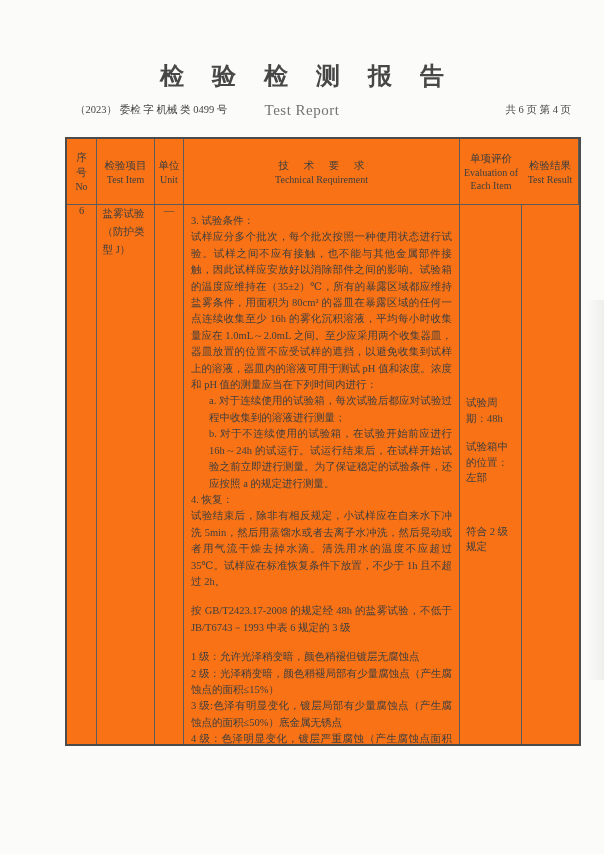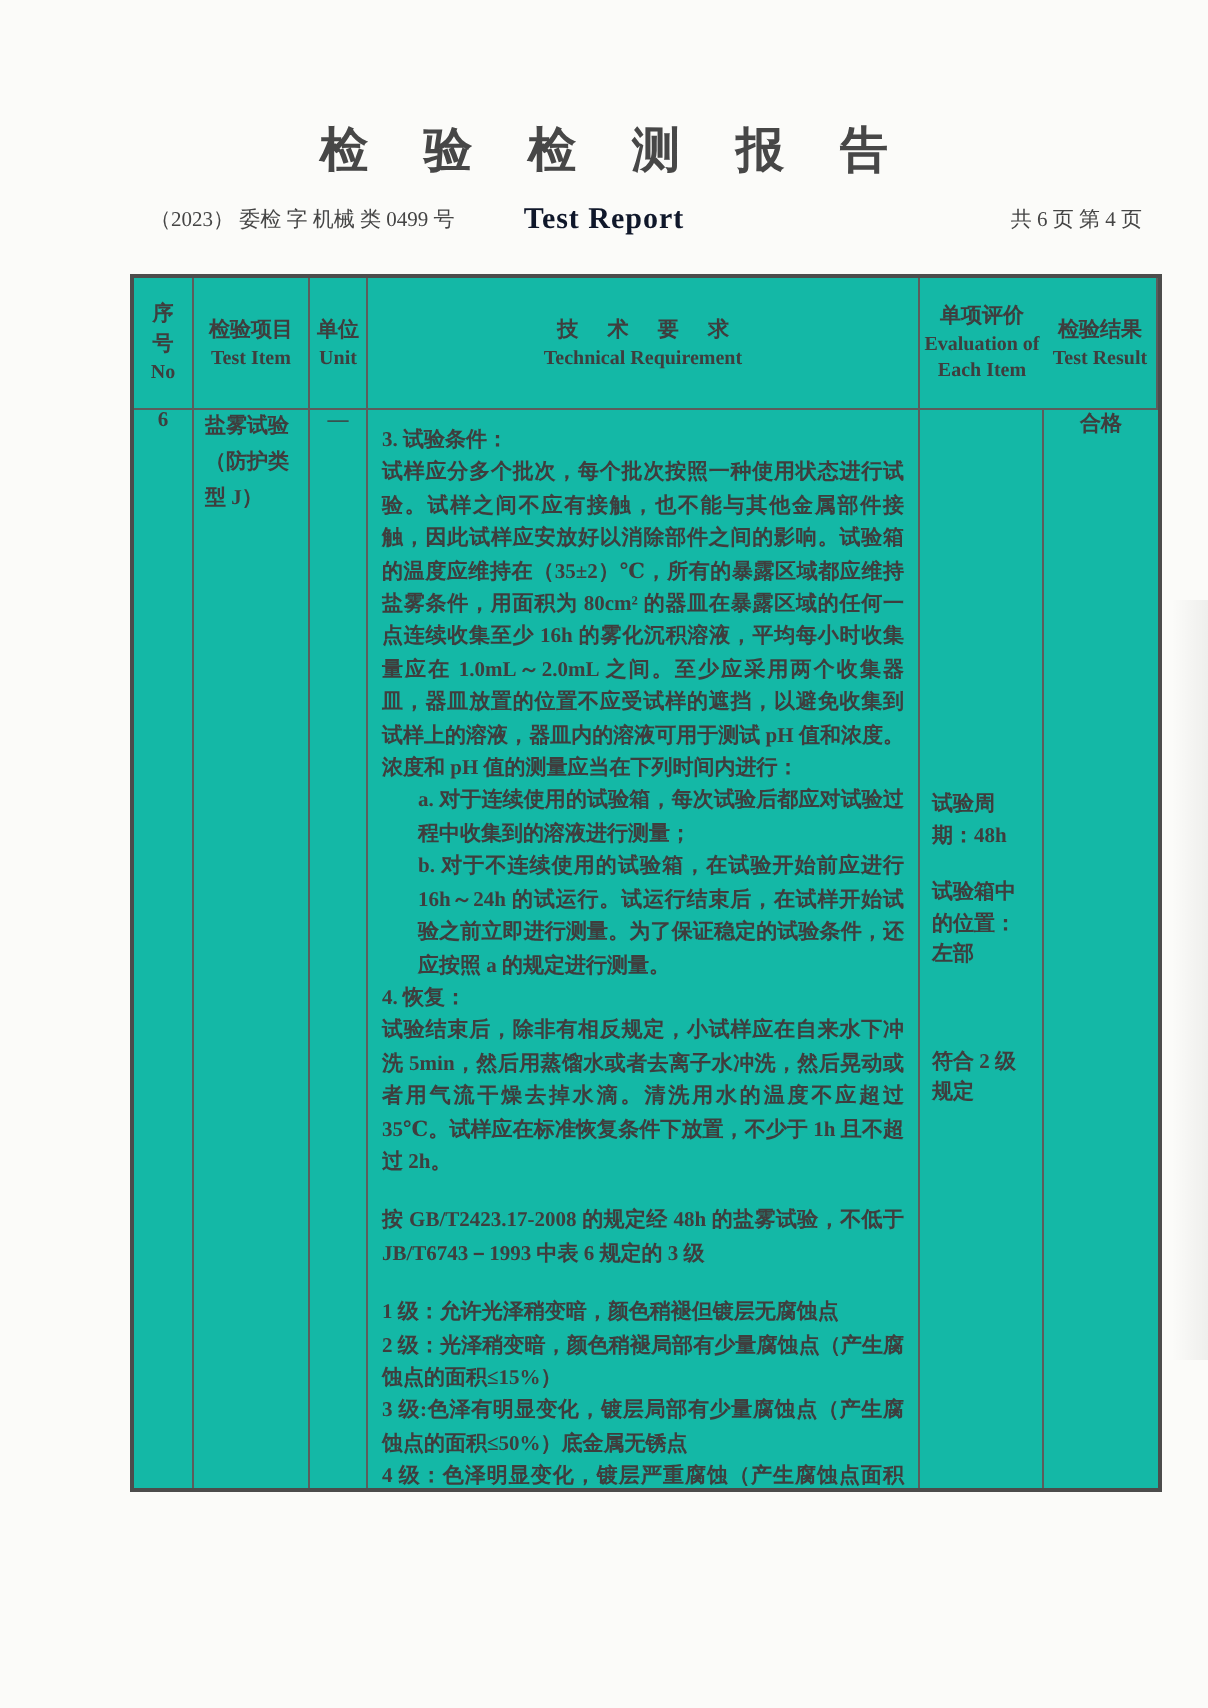--- a/index.html
+++ b/index.html
@@ -14,36 +14,35 @@
     content:""; position:absolute; top:300px; right:0; width:18px; height:380px;
     background:linear-gradient(to right, rgba(0,0,0,0), rgba(0,0,0,0.05));
     pointer-events:none;
   }
 
   .doc-header { position:absolute; top:33px; left:0; width:100%; text-align:center;margin-top:28px; }
   .title-cn {
     font-size:24px; font-weight:bold; letter-spacing:11px; color:#474747;
     text-indent:11px; line-height:30px;
   }
-  .title-en { font-size:15px; font-weight:bold; color:#0f172a; margin-top:11px; letter-spacing:.5px; }
+  .title-en { font-size:15px; font-weight:normal; color:#737373; margin-top:11px; letter-spacing:.5px; }
 
   .meta-row {
     position:absolute; top:103px; left:75px; right:33px;
     display:flex; justify-content:space-between;
     font-size:10.5px; color:#454545;
   }
 
   .tbl {
     position:absolute; left:65px; top:137px; width:516px; height:609px;
     border:2px solid #4c4c4c;
     display:grid;
     grid-template-columns:30px 58px 29px 276px 62px 1fr;
     grid-template-rows:66px 1fr;
-    background:#14b8a6;
-    font-weight:bold;
+    background:#f97316;
   }
   .cell { border-right:1px solid #5c5c5c; overflow:hidden; }
   .cell.last { border-right:none; }
   .hdr {
     border-bottom:1px solid #5c5c5c;
     display:flex; flex-direction:column; align-items:center; justify-content:center;
     text-align:center; padding:2px 1px;
   }
   .hcn { font-size:10.5px; line-height:15px; }
   .hen { font-size:10px; line-height:13px; letter-spacing:0; }
@@ -129,18 +128,15 @@
       <p class="just gap">1 级：允许光泽稍变暗，颜色稍褪但镀层无腐蚀点</p>
       <p class="just">2 级：光泽稍变暗，颜色稍褪局部有少量腐蚀点（产生腐蚀点的面积≤15%）</p>
       <p class="just">3 级:色泽有明显变化，镀层局部有少量腐蚀点（产生腐蚀点的面积≤50%）底金属无锈点</p>
       <p class="just">4 级：色泽明显变化，镀层严重腐蚀（产生腐蚀点面积≥50%）底金属（包括冲孔、边缘部位）有明显锈点</p>
     </div>
     <div class="cell bodycell c-res">
       <p class="r1">试验周期：48h</p>
       <p class="r2">试验箱中 的位置： 左部</p>
       <p class="r3">符合 2 级 规定</p>
     </div>
-    <div class="cell bodycell center last">
-      <span>合格</span>
-    </div>
 
   </div>
 </div>
 
 </body></html>

